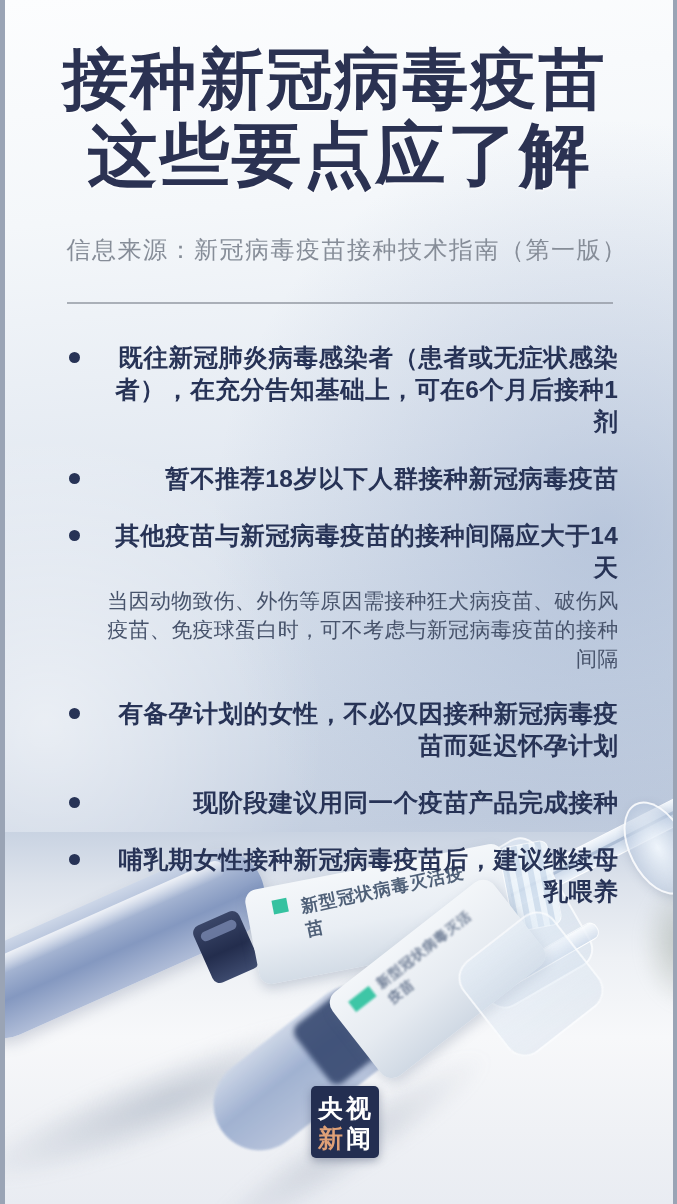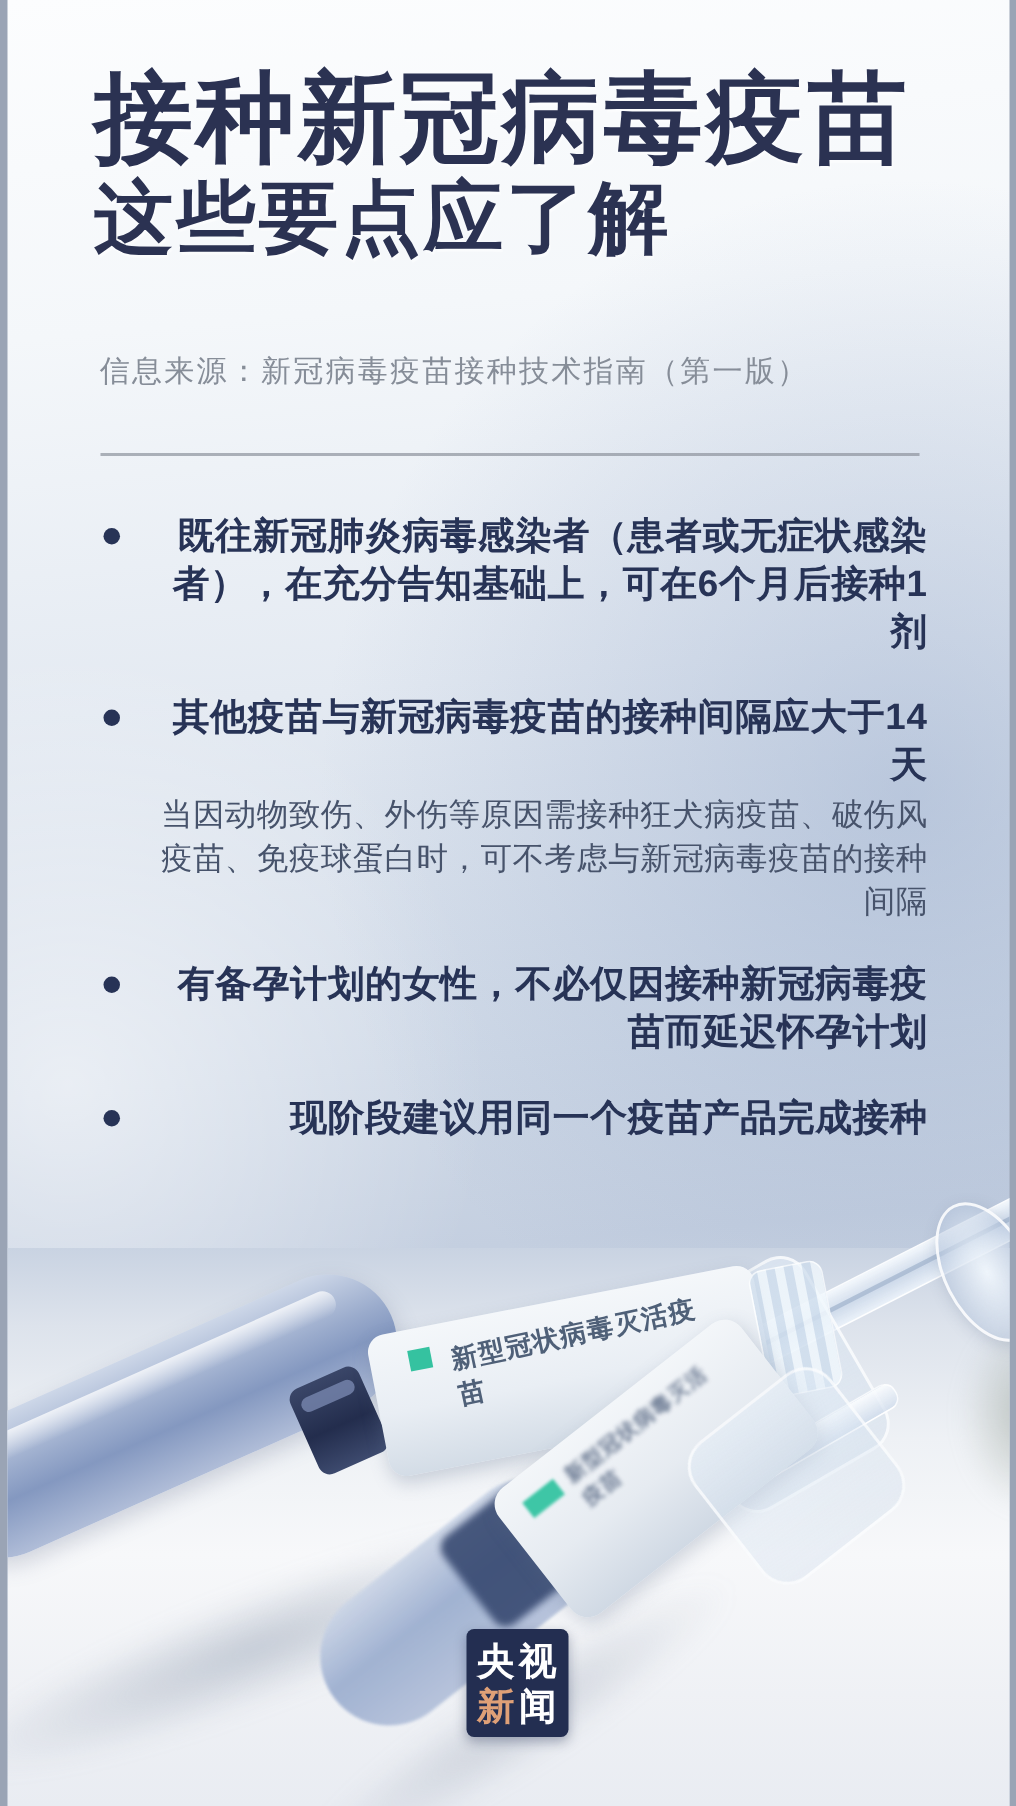--- a/index.html
+++ b/index.html
@@ -9,22 +9,22 @@
     background:
       radial-gradient(95% 55% at 90% 44%, rgba(137,159,196,.42), rgba(137,159,196,0) 62%),
       radial-gradient(70% 40% at 6% 60%, rgba(255,255,255,.55), rgba(255,255,255,0) 60%),
       linear-gradient(175deg,#fcfdfe 0%,#f4f7fa 18%,#e4eaf2 38%,#cfd9e7 58%,#c4cfe0 68%,#c9d3e1 74%,#ccd5e2 100%);
   }
   
   .title{position:absolute;left:58px;top:44px;width:560px;color:#2b3252;z-index:2;
     font-family:"Liberation Serif","DejaVu Serif",serif;font-weight:900;
     text-shadow:1px 2px 1px rgba(255,255,255,.55);}
   .title .l1{font-size:66px;line-height:1.08;letter-spacing:2px;white-space:nowrap;}
-  .title .l2{font-size:53px;line-height:1.05;letter-spacing:2px;margin-top:4px;white-space:nowrap;}
-  .source{position:absolute;left:62px;top:234px;font-size:20px;color:#868d98;letter-spacing:1.5px;z-index:2;white-space:nowrap;}
+  .title .l2{font-size:70px;line-height:1.05;letter-spacing:2px;margin-top:4px;white-space:nowrap;margin-left:25px;}
+  .source{position:absolute;left:62px;top:234px;font-size:24px;color:#868d98;letter-spacing:1.5px;z-index:2;white-space:nowrap;}
   .divider{position:absolute;left:62px;top:302px;width:546px;height:2px;background:#8d939c;opacity:.7;z-index:2;}
   
   .list{position:absolute;left:62px;top:342px;width:552px;z-index:2;list-style:none;margin:0;padding:0;text-align:right;}
   .list li{position:relative;padding-left:30px;margin-bottom:25px;
     font-size:24.5px;font-weight:bold;color:#273356;line-height:32px;letter-spacing:.5px;}
   .list li::before{content:"";position:absolute;left:2px;top:10px;width:11px;height:11px;border-radius:50%;background:#273356;}
   .list .note{font-weight:normal;font-size:21px;color:#47536b;line-height:29px;letter-spacing:.3px;margin-top:2px;}
   
   .photo{position:absolute;left:0;top:832px;width:677px;height:372px;z-index:0;
     background:linear-gradient(180deg,#c9d3e2 0%,#dde3ec 14%,#eef1f5 34%,#f7f8fa 55%,#eff1f5 80%,#e9ecf2 100%);}
@@ -98,26 +98,28 @@
   <div class="title">
     <div class="l1">接种新冠病毒疫苗</div>
     <div class="l2">这些要点应了解</div>
   </div>
 
   <div class="source">信息来源：新冠病毒疫苗接种技术指南（第一版）</div>
   <div class="divider"></div>
 
   <ul class="list">
     <li><span>既往新冠肺炎病毒感染者（患者或无症状感染者），在充分告知基础上，可在6个月后接种1剂</span></li>
+    <li><span>暂不推荐18岁以下人群接种新冠病毒疫苗</span></li>
     <li>
       <span>其他疫苗与新冠病毒疫苗的接种间隔应大于14天</span>
       <div class="note">当因动物致伤、外伤等原因需接种狂犬病疫苗、破伤风疫苗、免疫球蛋白时，可不考虑与新冠病毒疫苗的接种间隔</div>
     </li>
     <li><span>有备孕计划的女性，不必仅因接种新冠病毒疫苗而延迟怀孕计划</span></li>
     <li><span>现阶段建议用同一个疫苗产品完成接种</span></li>
+    <li><span>哺乳期女性接种新冠病毒疫苗后，建议继续母乳喂养</span></li>
   </ul>
 
   <div class="photo"></div>
 
   <div class="ph shadow1"></div>
   <div class="ph shadow2"></div>
   <div class="ph blobright"></div>
 
   <div class="ph s1barrel"></div>
   <div class="ph s1seal"></div>

